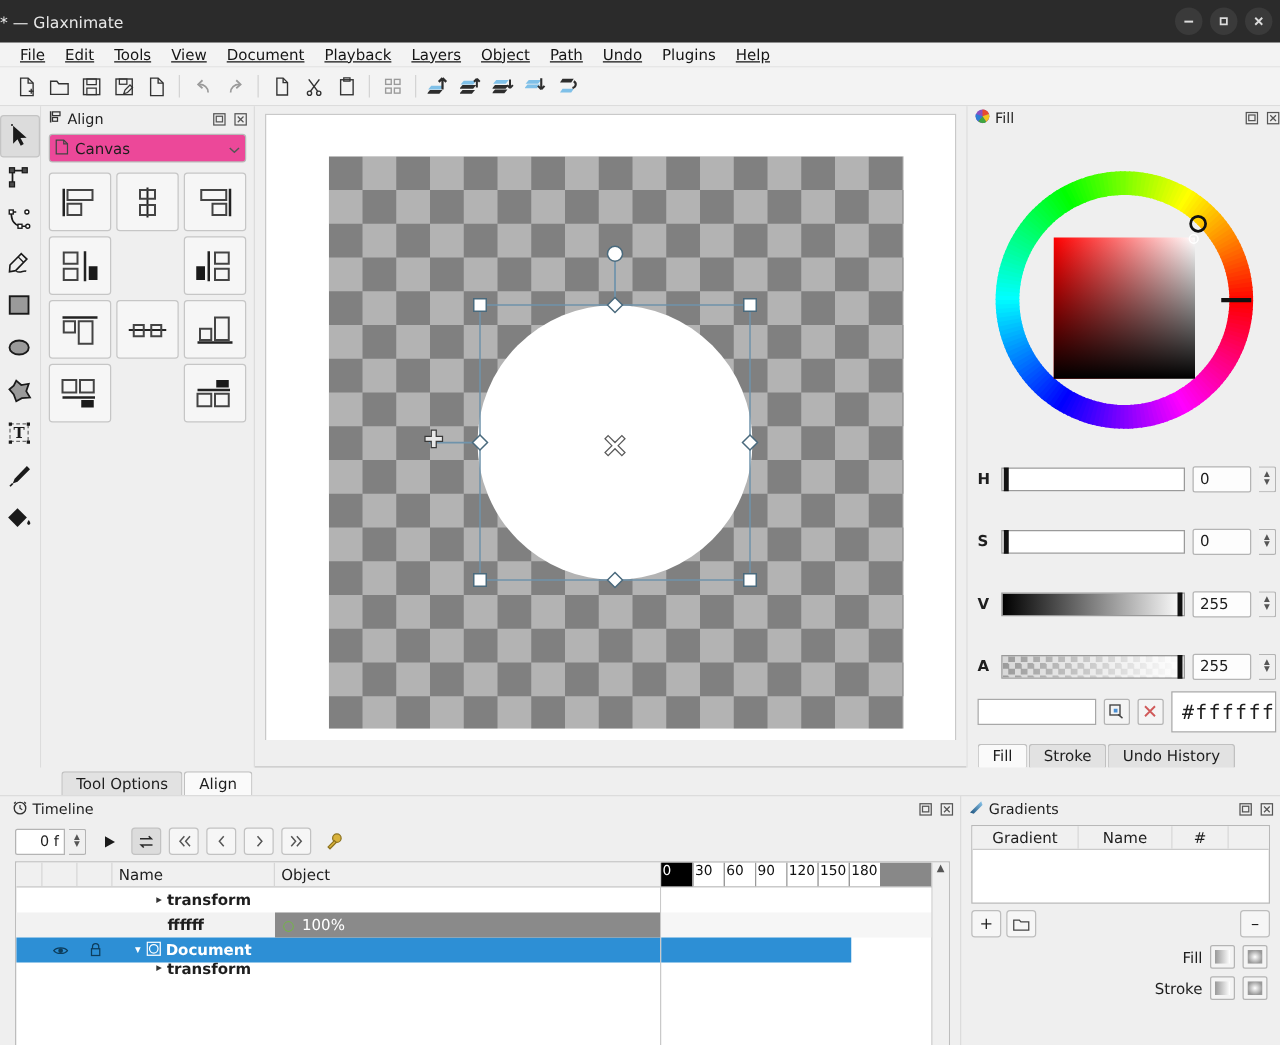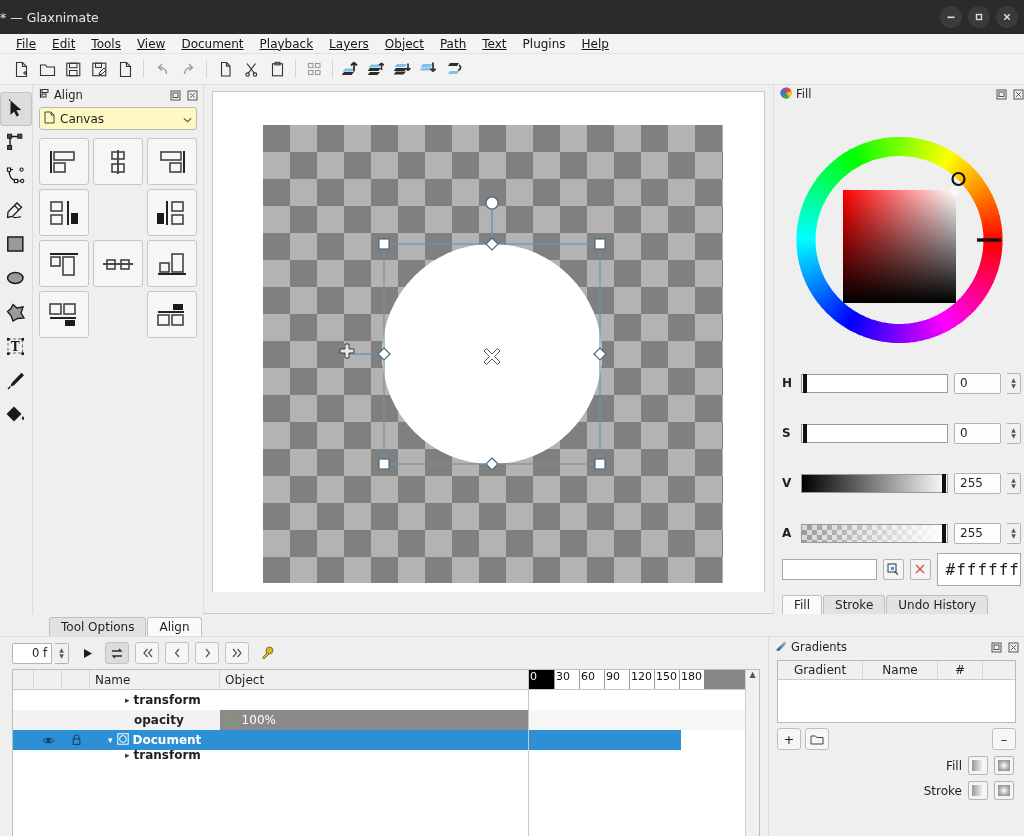--- a/index.html
+++ b/index.html
@@ -38,21 +38,21 @@
     display:flex; flex-direction:column; align-items:center; padding-top:7px; }
   .toolbtn{ width:32px;height:34px;display:flex;align-items:center;justify-content:center;
     border:1px solid transparent;border-radius:3px; }
   .toolbtn.active{ background:#dcdcdc; border-color:#c4c4c4; }
   
   .aligndock{ width:173px; background:#efefef; border-right:1px solid #dcdcdc;
     display:flex; flex-direction:column;}
   .dockhdr{ height:20px; display:flex;align-items:center; padding:0 4px 0 6px; font-size:11.5px; gap:4px;}
   .dockhdr .ttl{ flex:1; }
   .dockbtn{ width:13px;height:13px;display:flex;align-items:center;justify-content:center;}
-  .combo{ margin:2px 6px 0 6px; height:23px; background:#fef9c3; border:1px solid #b9b9b9;
+  .combo{ margin:2px 6px 0 6px; height:23px; background:#ec4899; border:1px solid #b9b9b9;
     border-radius:3px; display:flex; align-items:center; padding:0 4px; font-size:12px; gap:5px;}
   .combo .lbl{flex:1;}
   .aligngrid{ padding:8px 6px; display:grid; grid-template-columns:repeat(3,50px); gap:4px; }
   .abtn{ width:50px;height:47px;background:#f6f6f6;border:1px solid #c6c6c6;border-radius:3px;
      display:flex;align-items:center;justify-content:center;}
   .abtn.blank{ background:transparent;border:none; }
   
   .canvaswrap{ flex:1; background:#efefef; padding:6px 8px 0 8px; position:relative;}
   .canvasview{ width:553px;height:516px;background:#fff;border:1px solid #c9c9c9;
      position:relative; overflow:hidden; margin:0 auto;}
@@ -152,21 +152,21 @@
 <div class="menubar">
   <div class="menuitem"><u>File</u></div>
   <div class="menuitem"><u>Edit</u></div>
   <div class="menuitem"><u>Tools</u></div>
   <div class="menuitem"><u>View</u></div>
   <div class="menuitem"><u>Document</u></div>
   <div class="menuitem"><u>Playback</u></div>
   <div class="menuitem"><u>Layers</u></div>
   <div class="menuitem"><u>Object</u></div>
   <div class="menuitem"><u>Path</u></div>
-  <div class="menuitem"><u>Text</u></div>
+  <div class="menuitem"><u>Undo</u></div>
   <div class="menuitem"><span>Plugins</span></div>
   <div class="menuitem"><u>Help</u></div>
 </div>
 
 <div class="toolbar">
   <div class="tbtn">
     <svg width="17" height="17" viewBox="0 0 17 17">
         <path d="M3.5 1.5h6l4 4v10h-10z" fill="none" stroke="#333" stroke-width="1.1"></path>
         <path d="M9.5 1.5v4h4" fill="none" stroke="#333" stroke-width="1.1"></path>
         <path d="M10 12h4M12 10v4" stroke="#333" stroke-width="1.1"></path>
@@ -832,20 +832,42 @@
   <div style="width:41px;"></div>
   <div class="bottomtabs" style="padding-left:8px;">
     <div class="tab">Tool Options</div>
     <div class="tab sel">Align</div>
   </div>
 </div>
 
 <div class="bottom">
 
   <div class="timelinedock">
+    <div class="dockhdr" style="padding-left:10px;">
+      <span>
+        <svg width="12" height="12" viewBox="0 0 12 12">
+            <circle cx="6" cy="6.5" r="4.6" fill="none" stroke="#333" stroke-width="1.1"></circle>
+            <path d="M6 4v2.6l1.8 1.2" stroke="#333" stroke-width="1" fill="none"></path>
+            <path d="M2.6 1.5 1.3 2.8M9.4 1.5 10.7 2.8" stroke="#333" stroke-width="1"></path>
+          </svg>
+      </span>
+      <span class="ttl">Timeline</span>
+      <span class="dockbtn">
+        <svg width="11" height="11" viewBox="0 0 11 11">
+            <rect x="1" y="1" width="9" height="9" fill="none" stroke="#555" stroke-width="1"></rect>
+            <rect x="3" y="3" width="5" height="4.5" fill="none" stroke="#555" stroke-width="1"></rect>
+          </svg>
+      </span>
+      <span class="dockbtn">
+        <svg width="11" height="11" viewBox="0 0 11 11">
+            <rect x="1" y="1" width="9" height="9" fill="none" stroke="#555" stroke-width="1"></rect>
+            <path d="M3.2 3.2 7.8 7.8M7.8 3.2 3.2 7.8" stroke="#555" stroke-width="1"></path>
+          </svg>
+      </span>
+    </div>
 
     <div class="tl-toolbar">
       <div class="frbox">0 f</div>
       <div class="spinarrows">
           <span>▲</span>
           <span>▼</span>
         </div>
       <div class="tlbtn plain">
         <svg width="13" height="13" viewBox="0 0 13 13">
             <path d="M3 2 L11 6.5 L3 11z" fill="#1a1a1a"></path>
@@ -903,21 +925,21 @@
             <span class="nm">transform</span>
           </div>
           <div style="flex:1;"></div>
         </div>
 
         <div class="tlrow" style="background:#f2f2f2;">
           <div class="ind"></div>
             <div style="width:28px;"></div>
             <div style="width:28px;"></div>
           <div style="width:130px;display:flex;align-items:center;padding-left:44px;">
-            <span class="nm">opacity</span>
+            <span class="nm">ffffff</span>
           </div>
           <div style="flex:1;background:#8a8a8a;height:20px;display:flex;align-items:center;gap:6px;padding-left:6px;color:#fff;">
             <span style="color:#6fbf3a;font-size:11px;">○</span>
             <span>100%</span>
           </div>
         </div>
 
         <div class="tlrow sel">
           <div class="ind"></div>
           <div style="width:28px;display:flex;align-items:center;justify-content:center;">

